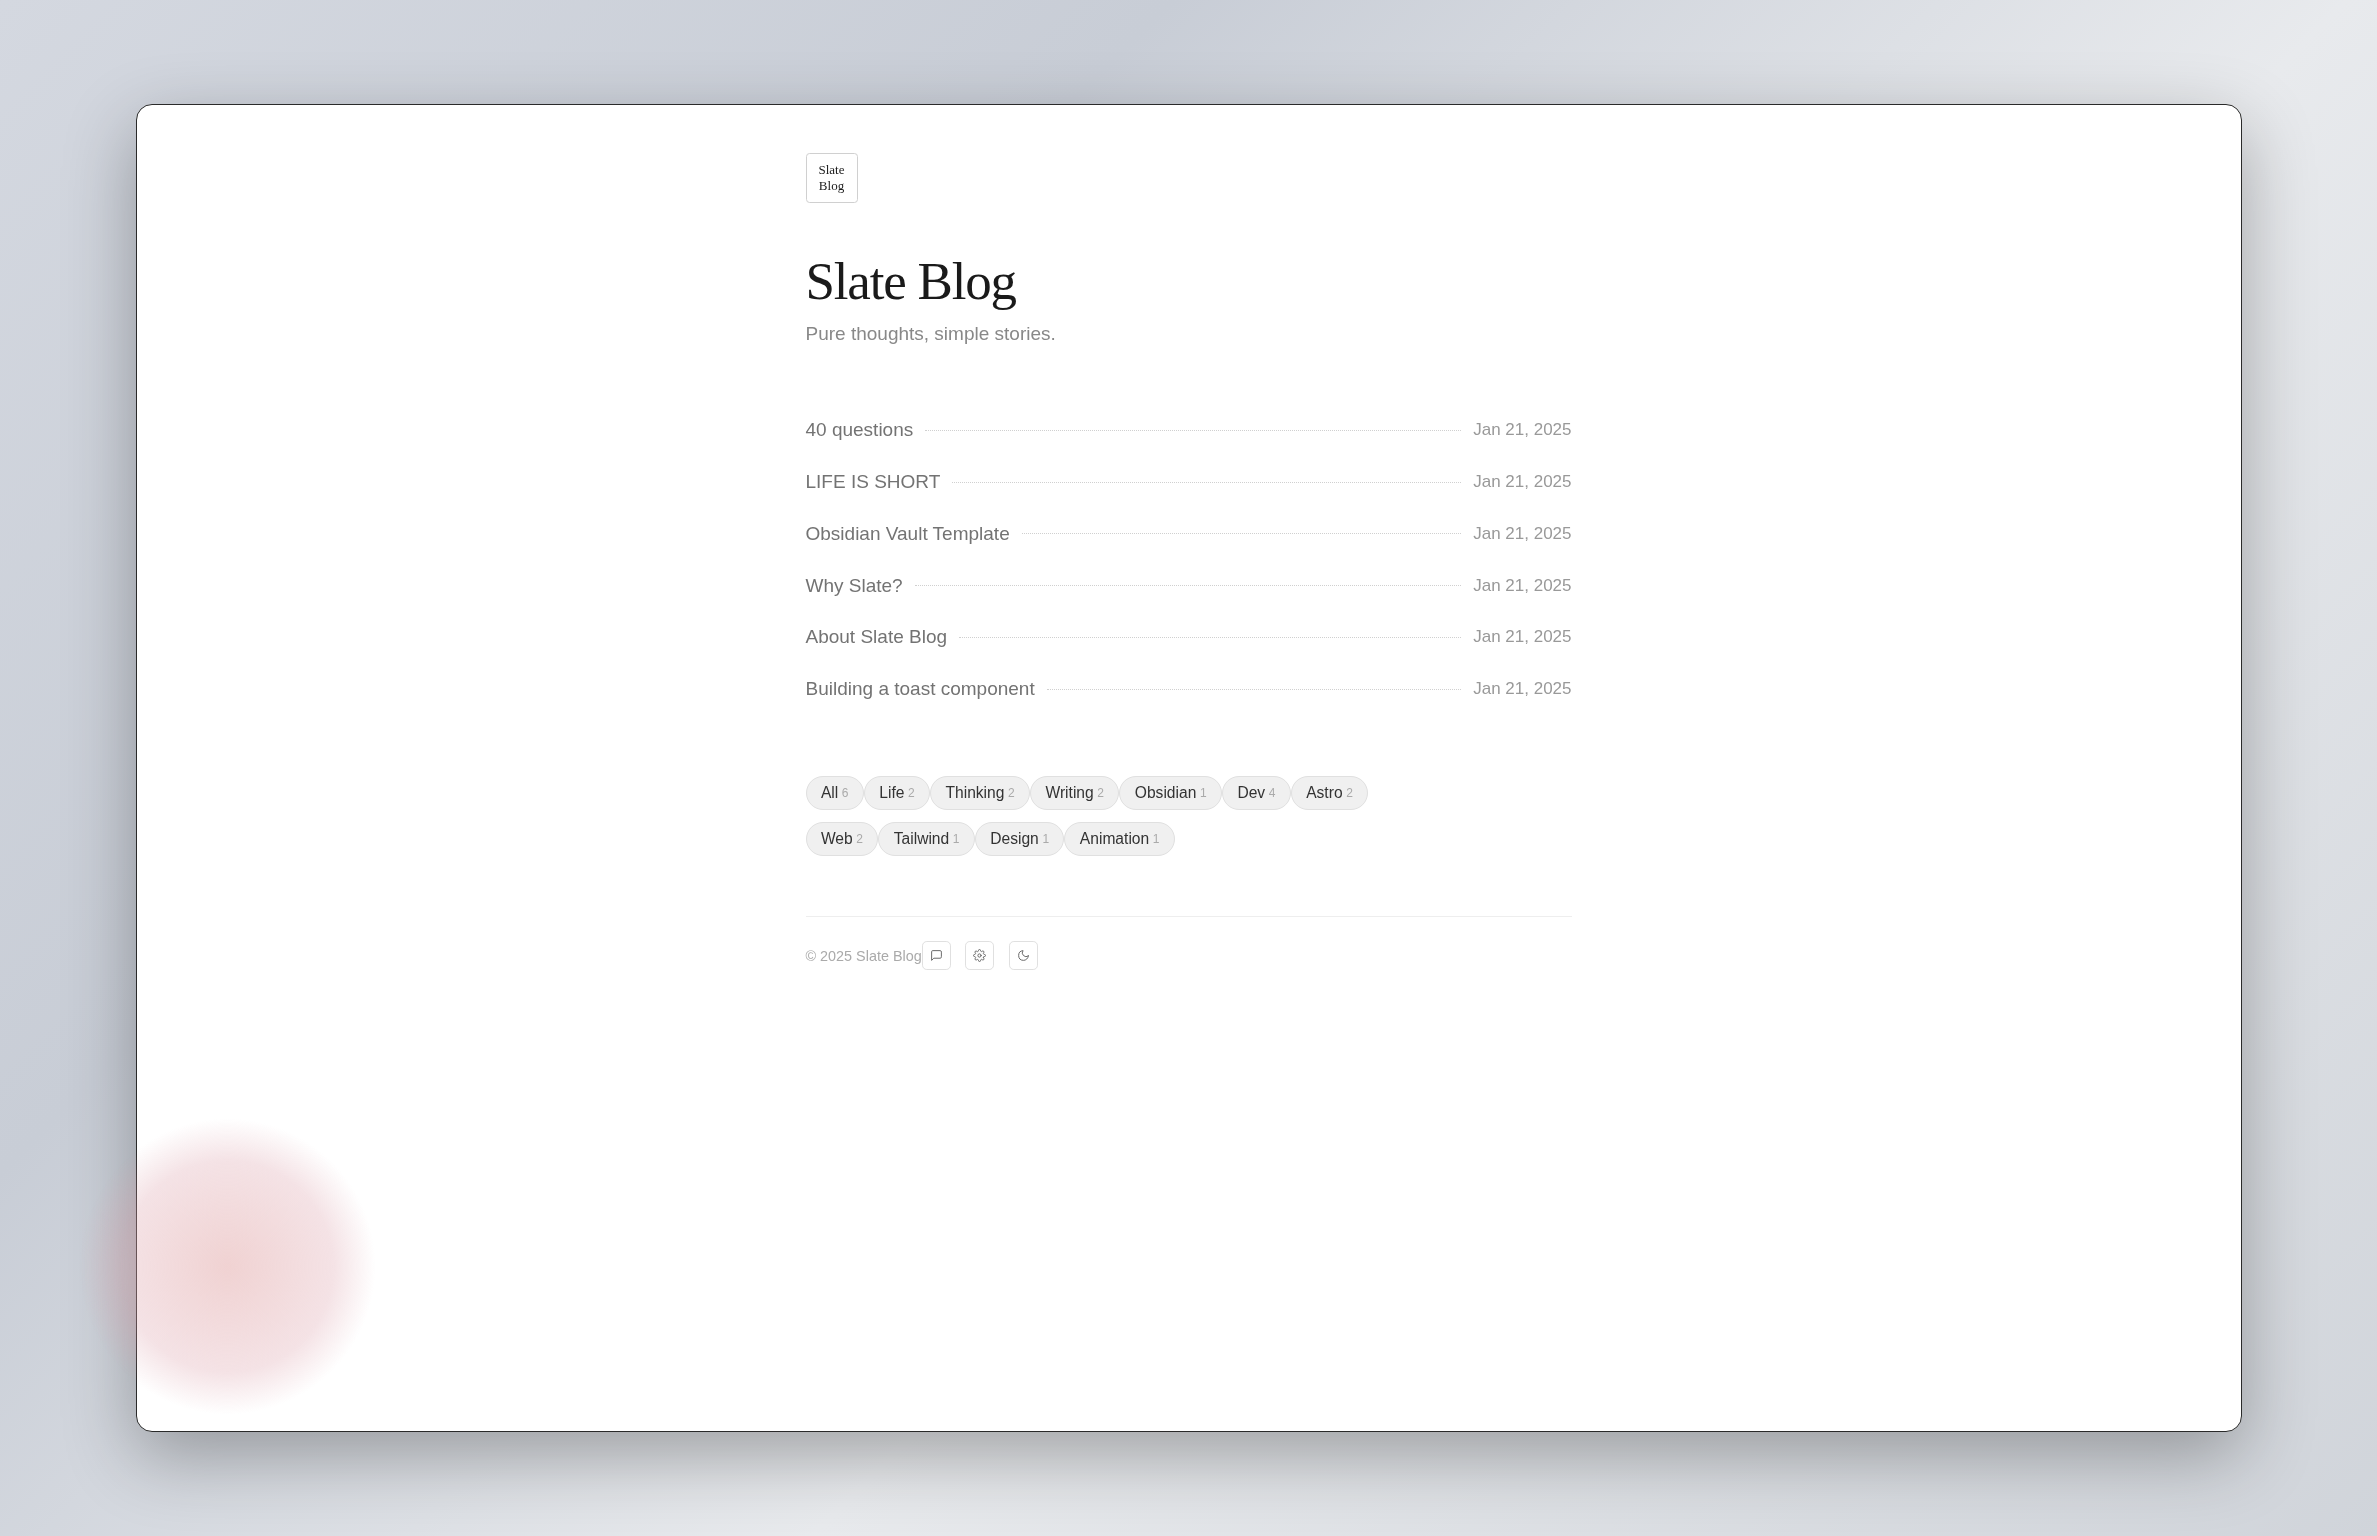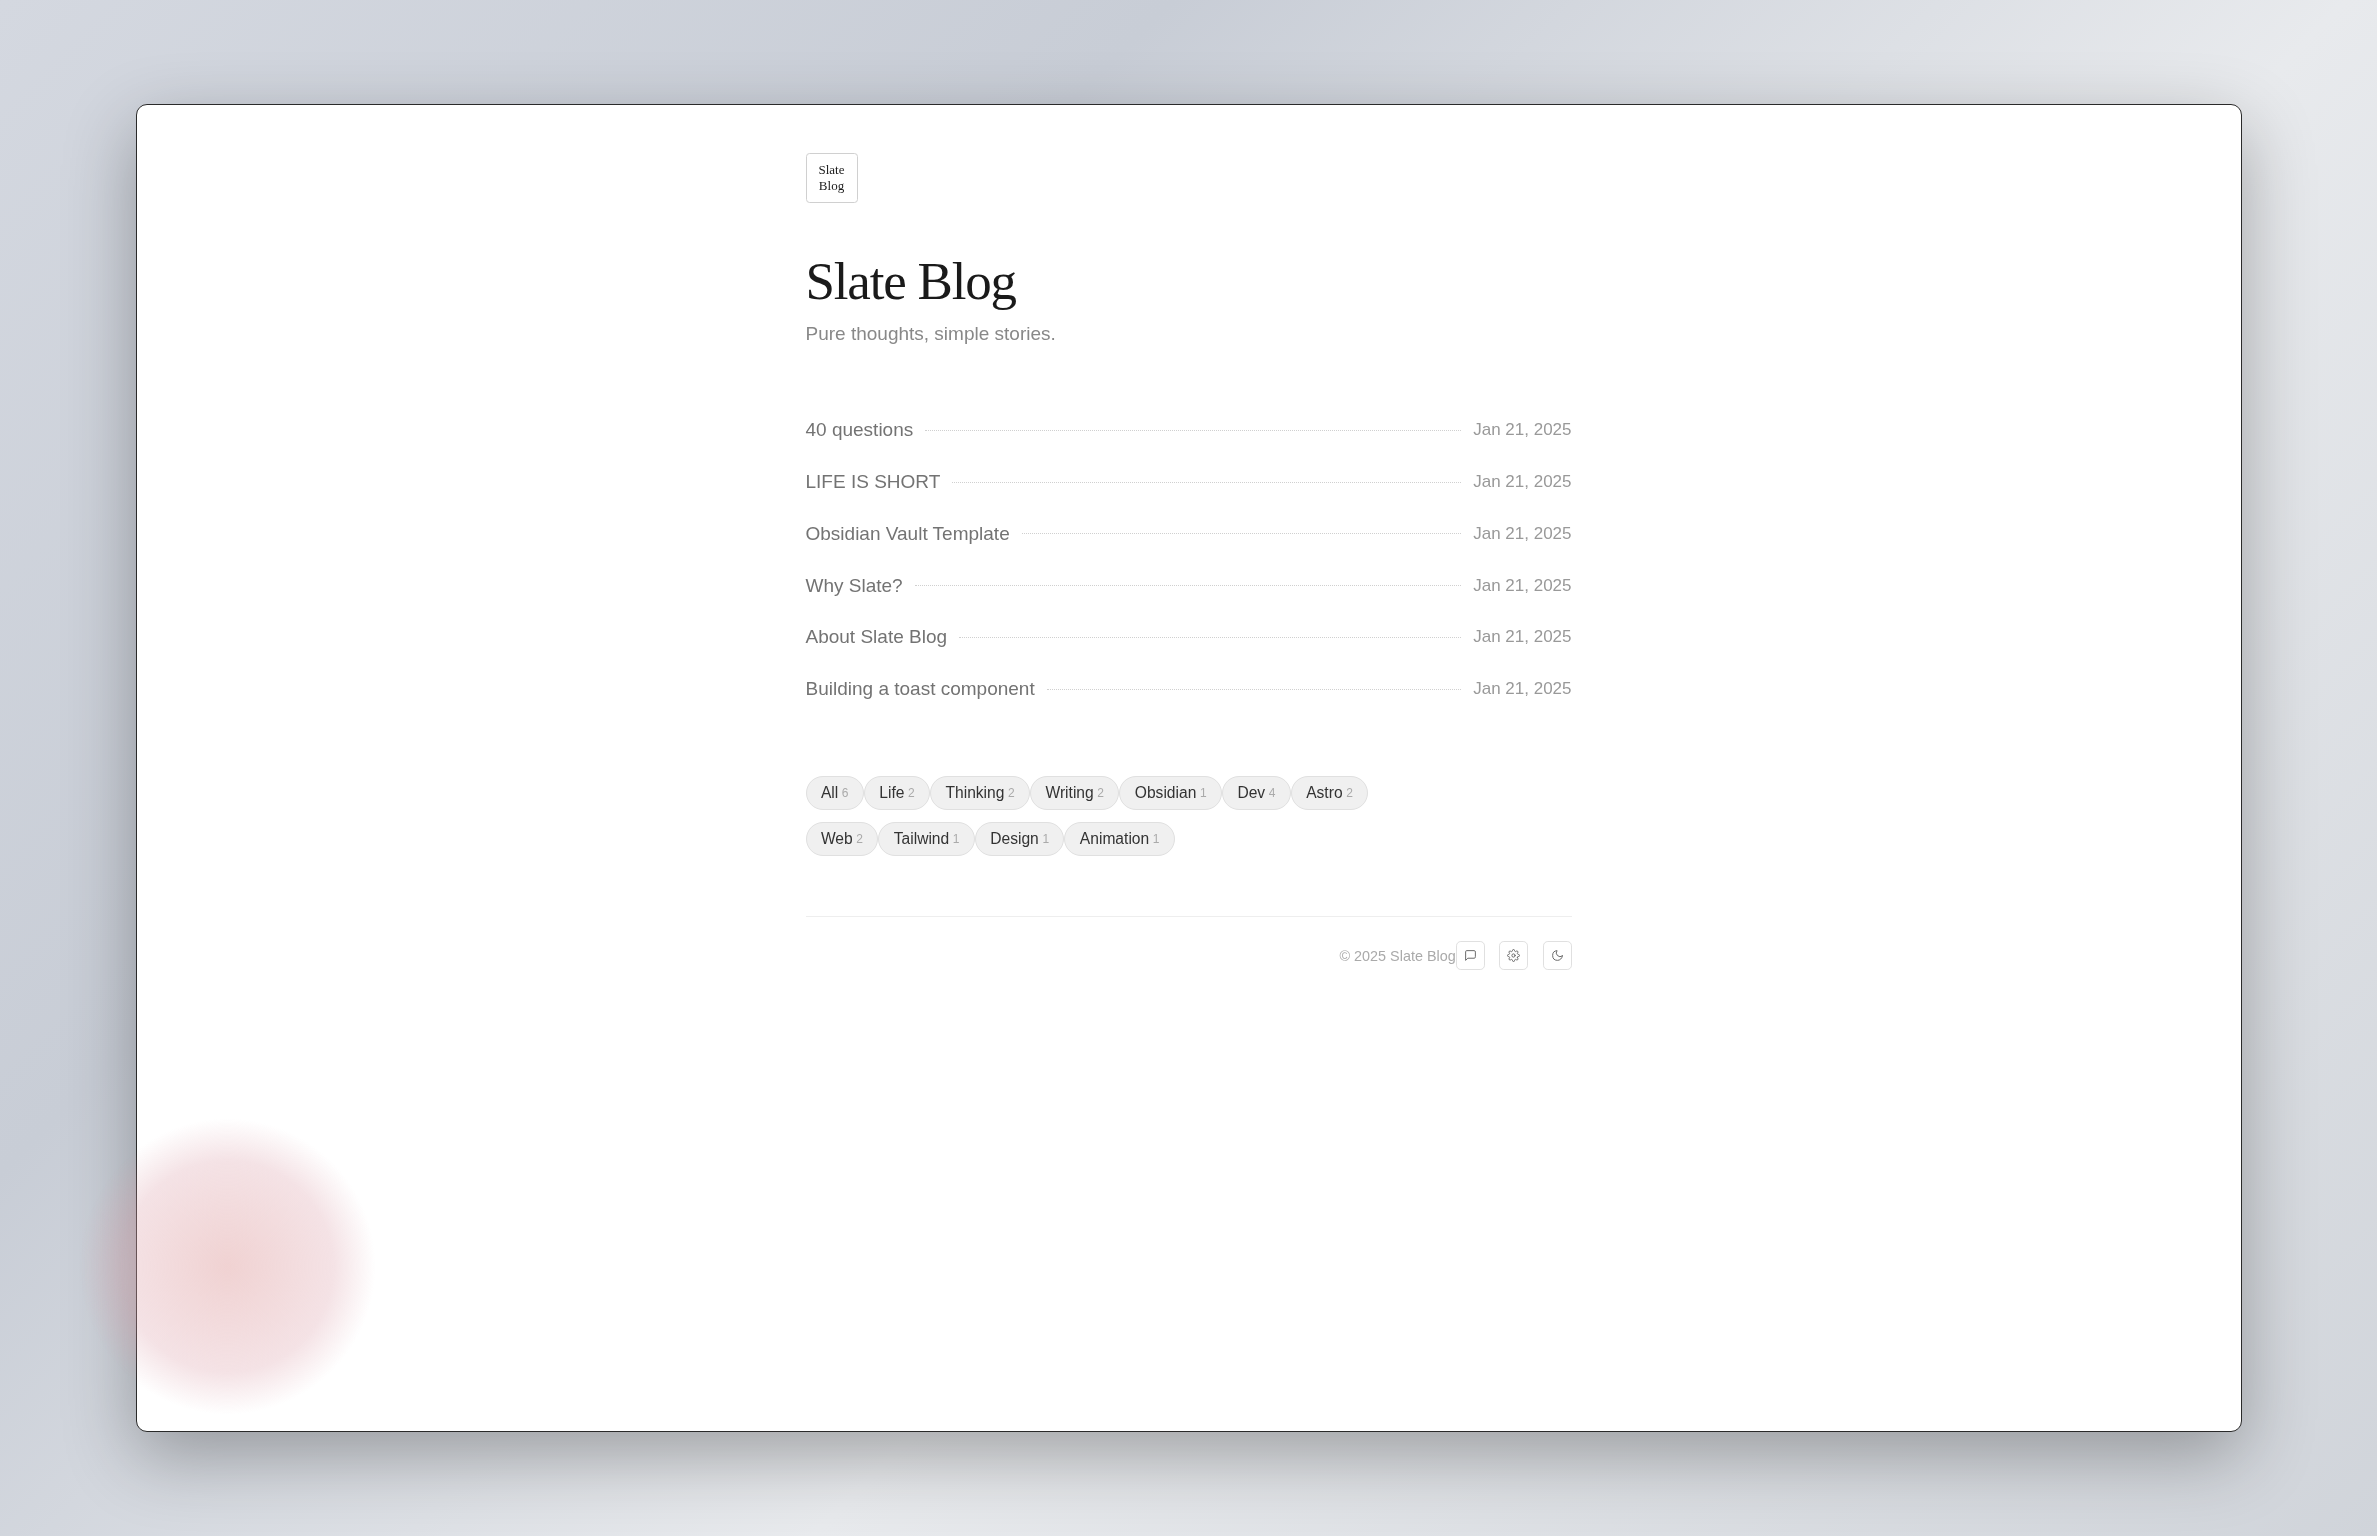--- a/index.html
+++ b/index.html
@@ -28,21 +28,21 @@
       height: 299px;
       background: radial-gradient(circle, rgba(230, 180, 180, 0.6) 0%, rgba(220, 160, 170, 0.3) 50%, transparent 70%);
       border-radius: 50%;
       pointer-events: none;
     }
 
     .browser-window {
       width: 2106px;
       height: 1328px;
       background: #ffffff;
-      border-radius: 11px;
+      border-radius: 16px;
       border: 1.5px solid #2a2a2a;
       overflow: hidden;
       display: flex;
       flex-direction: column;
       box-shadow: 0 24px 72px rgba(0,0,0,0.3);
     }
 
     .page-content {
       flex: 1;
       overflow-y: auto;
@@ -166,21 +166,21 @@
       font-weight: 300;
       vertical-align: super;
       margin-left: 1.2px;
     }
 
     
     .footer {
       width: 100%;
       display: flex;
       align-items: center;
-      justify-content: flex-end;
+      justify-content: flex-start;
       padding-top: 24px;
       border-top: 0.6px solid #eeeeee;
       margin-top: auto;
     }
 
     .footer-copy {
       font-size: 14.4px;
       color: #aaaaaa;
     }
 

